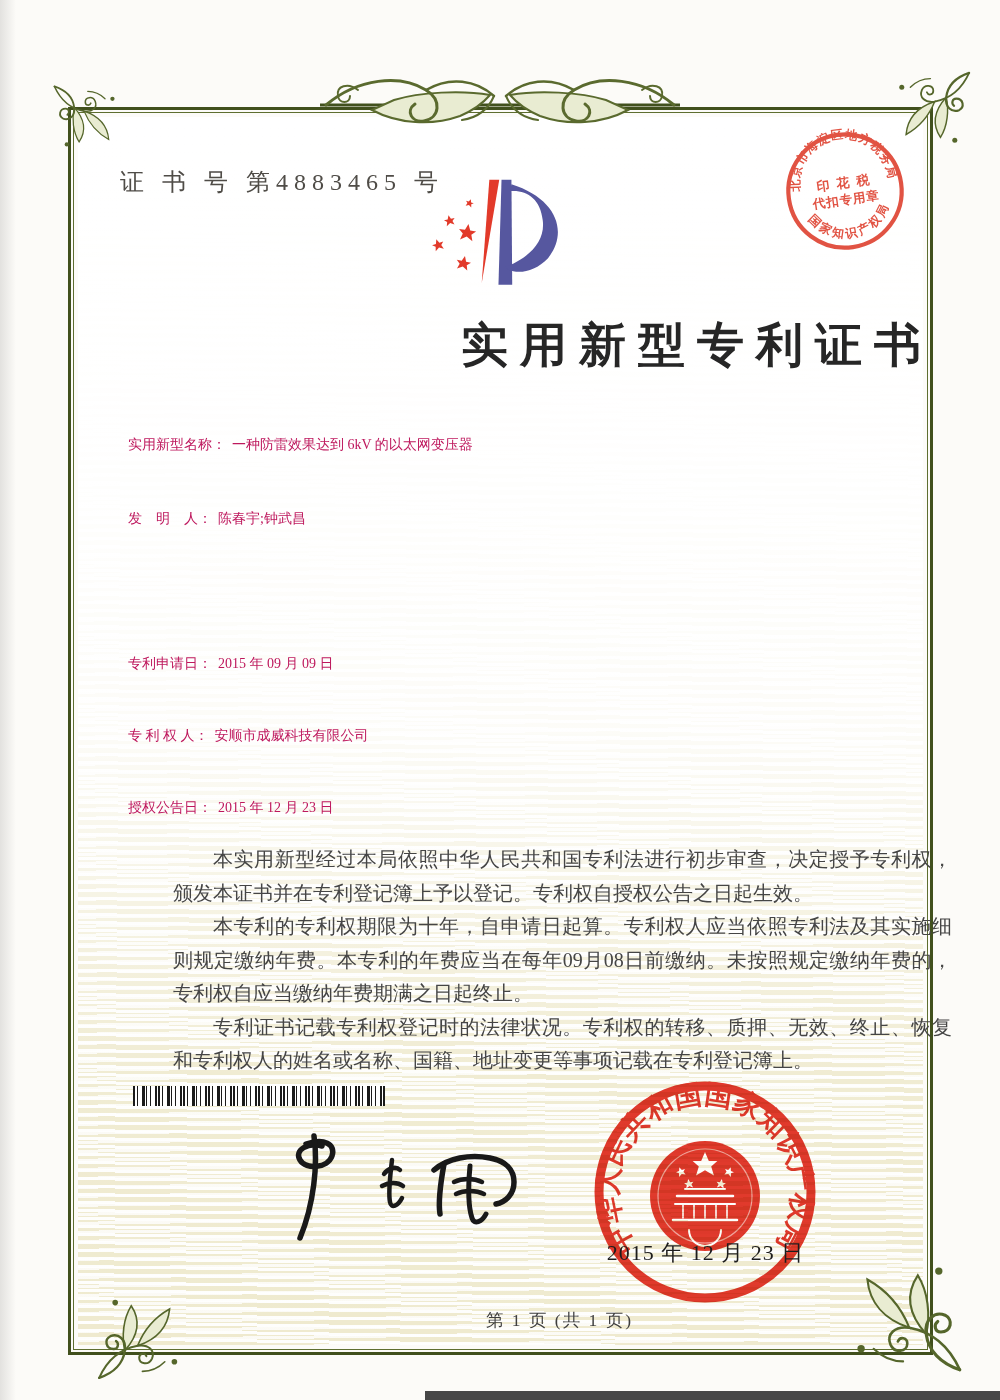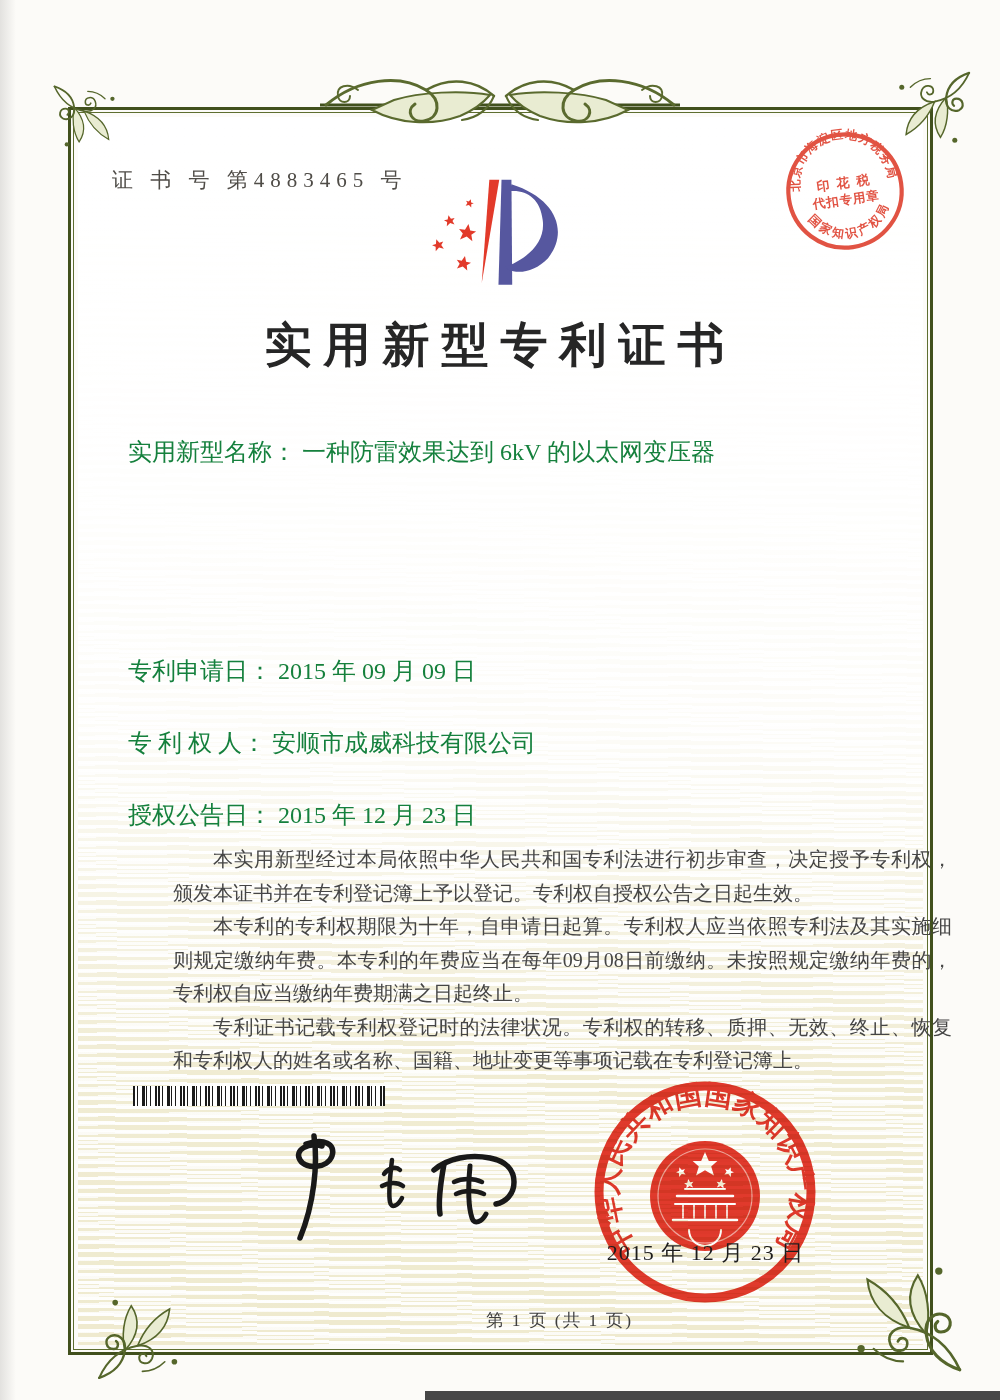--- a/index.html
+++ b/index.html
@@ -17,24 +17,24 @@
   
   .pattern{position:absolute;inset:4px;
     background:
       linear-gradient(180deg,#ffffff 0%,rgba(255,255,255,.97) 30%,rgba(255,255,255,.86) 50%,
         rgba(255,255,255,.42) 66%,rgba(255,255,255,.14) 78%,rgba(255,255,255,.06) 100%),
       repeating-linear-gradient(0.8deg, rgba(255,255,255,0) 0 5px, rgba(255,255,255,.95) 5px 8px),
       repeating-linear-gradient(-0.8deg, rgba(255,255,255,0) 0 6px, rgba(255,255,255,.8) 6px 9px);
     background-color:#eee9cc;}
   .orn{position:absolute;}
   
-  .cert-no{position:absolute;left:112px;top:166px;font-size:21px;letter-spacing:6px;color:#4f4c47;}
-  .title{position:absolute;left:68px;top:314px;width:865px;text-align:center;
+  .cert-no{position:absolute;left:120px;top:166px;font-size:24px;letter-spacing:6px;color:#4f4c47;}
+  .title{position:absolute;left:68px;top:314px;width:865px;text-align:right;
     font-size:47px;font-weight:600;letter-spacing:12px;color:#262626;}
-  .field{position:absolute;left:128px;font-size:24px;color:#15803d;white-space:nowrap;}
+  .field{position:absolute;left:128px;font-size:14px;color:#be185d;white-space:nowrap;}
   .field .fvalue{margin-left:6px;}
   .body-text{position:absolute;left:128px;top:843px;width:779px;font-size:20px;
     line-height:33.5px;color:#454545;text-align:justify;margin-left:45px;}
   .body-text p{margin:0;text-indent:2em;}
   .barcode{position:absolute;left:133px;top:1086px;width:252px;height:20px;
     background:repeating-linear-gradient(90deg,#1a1a1a 0 2px,#fff 2px 4px,#1a1a1a 4px 5px,
       #fff 5px 9px,#1a1a1a 9px 12px,#fff 12px 13px,#1a1a1a 13px 14px,#fff 14px 17px,
       #1a1a1a 17px 18px,#fff 18px 22px,#1a1a1a 22px 24px,#fff 24px 25px);}
   .signoff{position:absolute;left:135px;top:1160px;font-family:"Liberation Sans","DejaVu Sans",sans-serif;
     font-size:24px;font-weight:600;color:#2b2b2b;line-height:42px;letter-spacing:4px;}
@@ -124,20 +124,23 @@
     <text x="70" y="84" text-anchor="middle" font-size="13.5" font-weight="bold" fill="#df4433" letter-spacing="1" font-family="Liberation Serif, DejaVu Serif, serif">代扣专用章</text>
     <text font-size="13" font-weight="bold" fill="#df4433" letter-spacing="2.5" font-family="Liberation Serif, DejaVu Serif, serif">
       <textPath href="#taxBot" startOffset="4">国家知识产权局</textPath>
     </text>
   </svg>
 
   <div class="title">实用新型专利证书</div>
 
   <div class="field" style="top:436px">
     <span class="flabel">实用新型名称：</span><span class="fvalue">一种防雷效果达到 6kV 的以太网变压器</span>
+  </div>
+  <div class="field" style="top:510px">
+    <span class="flabel">发　明　人：</span><span class="fvalue">陈春宇;钟武昌</span>
   </div>
   <div class="field" style="top:655px">
     <span class="flabel">专利申请日：</span><span class="fvalue">2015 年 09 月 09 日</span>
   </div>
   <div class="field" style="top:727px">
     <span class="flabel">专 利 权 人：</span><span class="fvalue">安顺市成威科技有限公司</span>
   </div>
   <div class="field" style="top:799px">
     <span class="flabel">授权公告日：</span><span class="fvalue">2015 年 12 月 23 日</span>
   </div>

